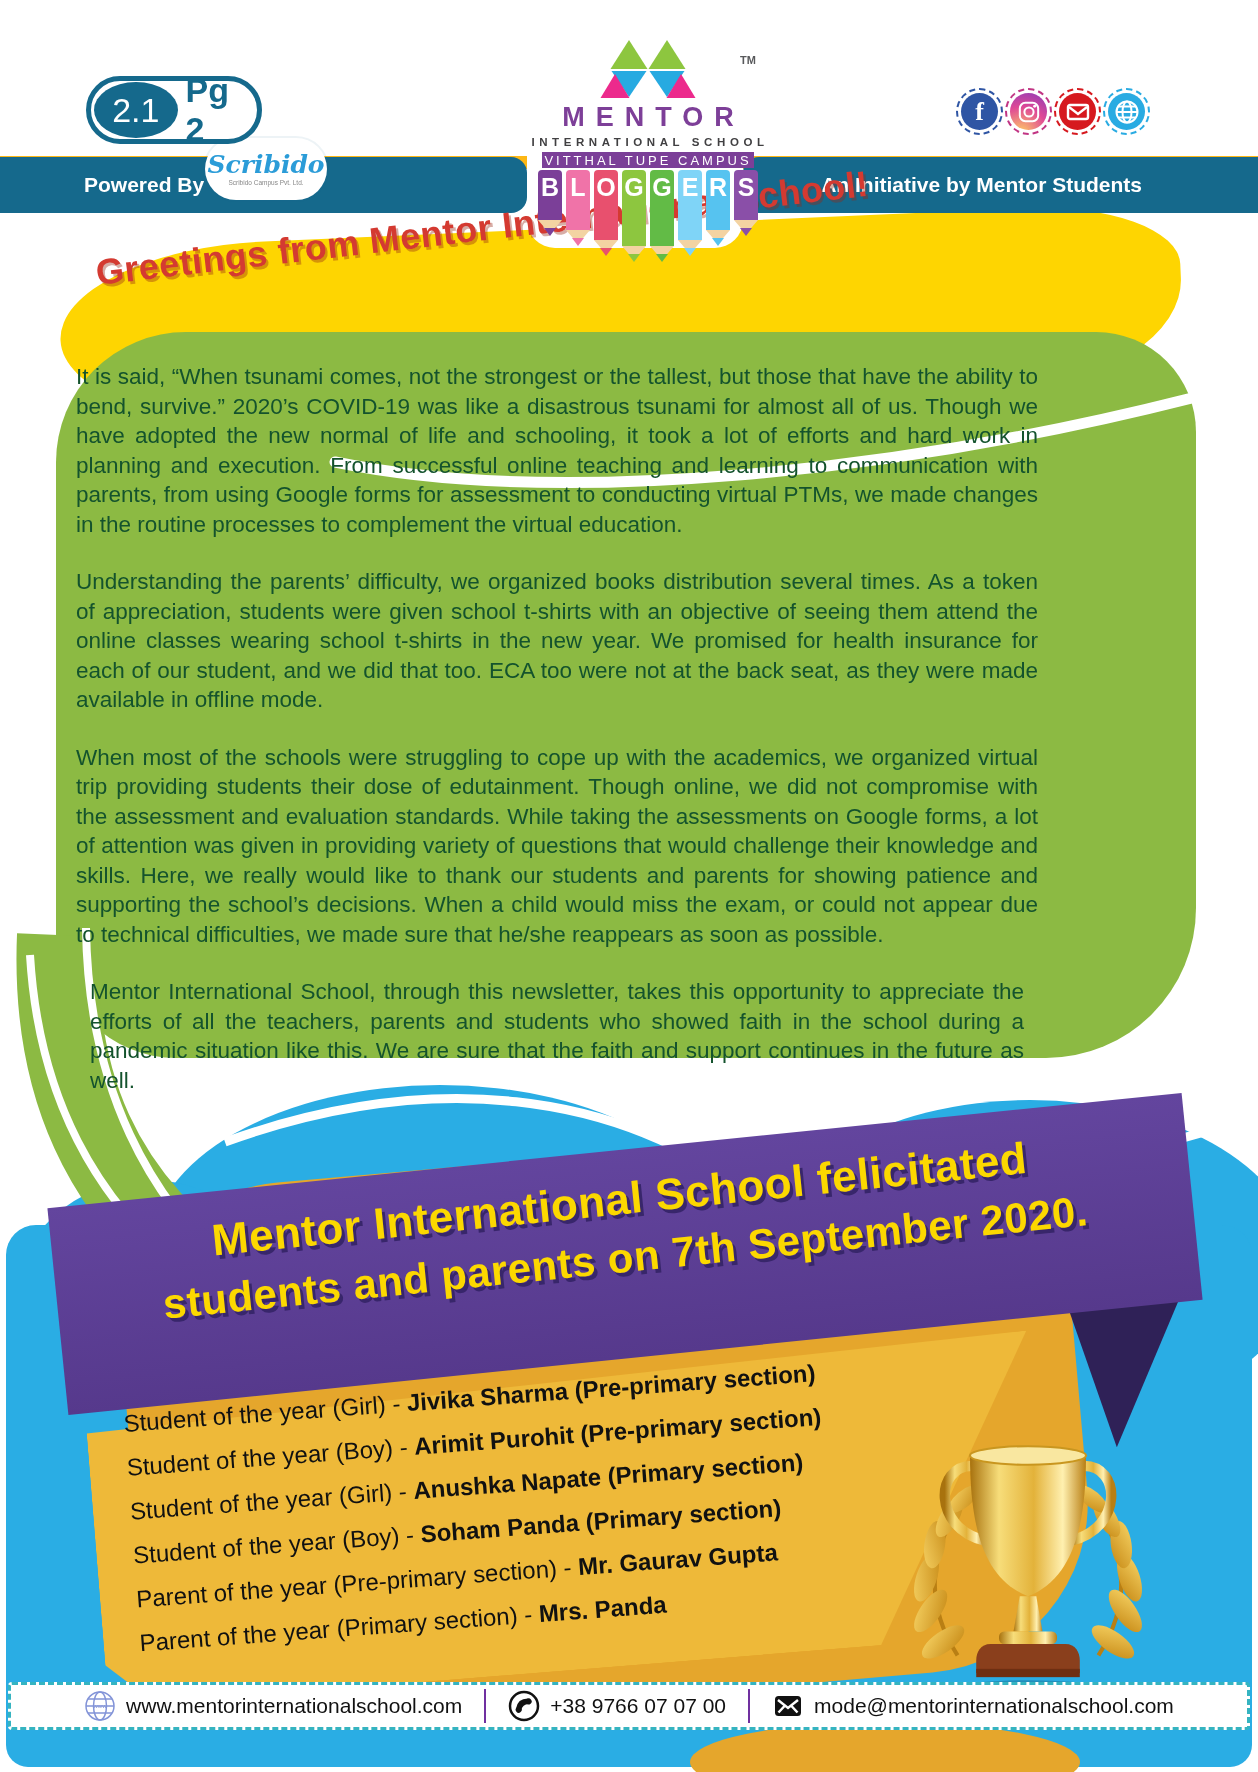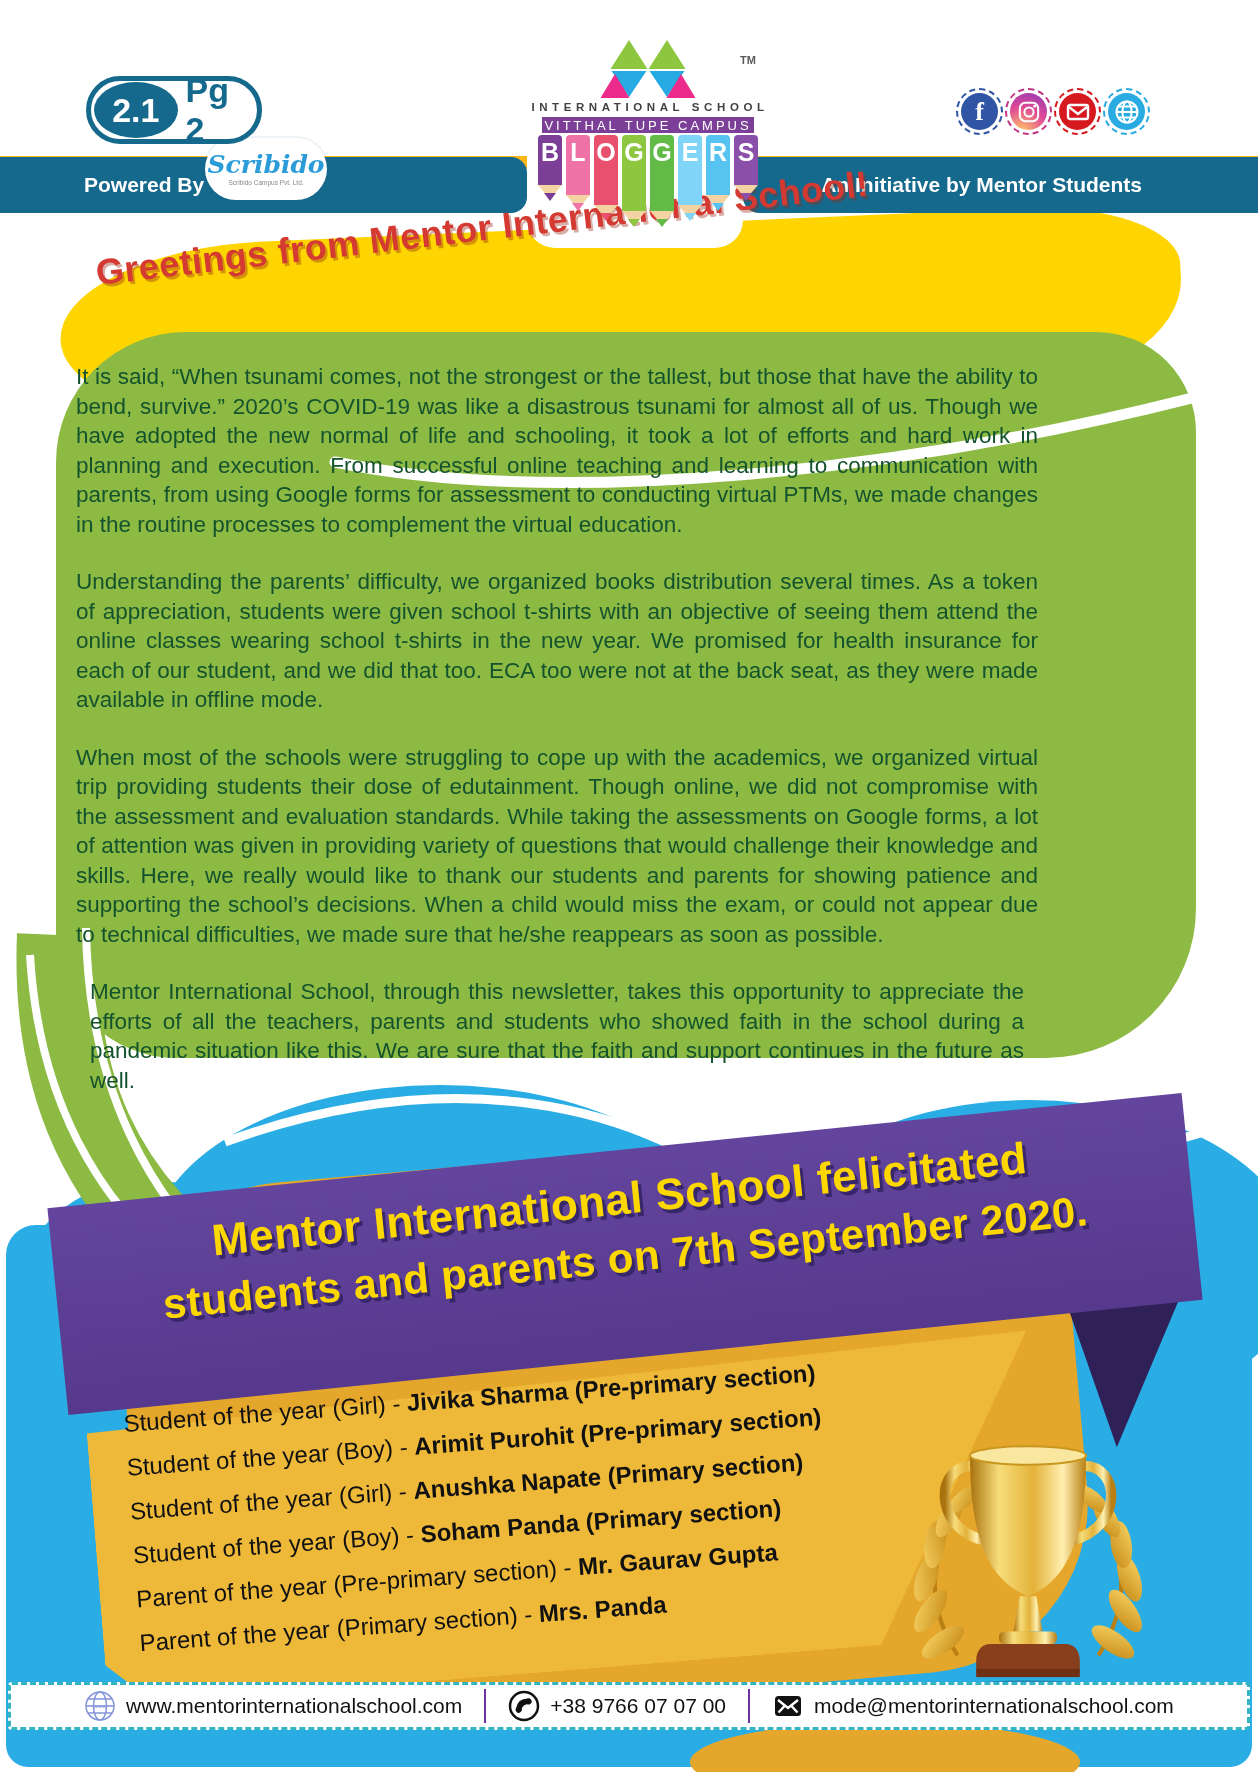--- a/index.html
+++ b/index.html
@@ -4,21 +4,21 @@
 <style>
   *{box-sizing:border-box;margin:0;padding:0}
   html,body{background:#fff}
   body{font-family:"Liberation Sans",sans-serif;width:1258px}
   .page{position:relative;width:1258px;height:1772px;background:#fff;overflow:hidden}
 
   
   .badge{position:absolute;left:86px;top:76px;width:176px;height:68px;border:5px solid #15698c;
          border-radius:40px;display:flex;align-items:center;z-index:11;background:#fff}
   .badge-num{width:84px;height:56px;margin-left:3px;background:#15698c;border-radius:50%;
-         color:#fff;font-weight:bold;font-size:34px;display:flex;align-items:center;justify-content:center}
+         color:#fff;font-weight:normal;font-size:34px;display:flex;align-items:center;justify-content:center}
   .badge-pg{color:#15698c;font-weight:bold;font-size:34px;margin-left:8px}
 
   .logo{position:absolute;left:498px;top:38px;width:300px;text-align:center;z-index:12}
   .logo-tm{position:absolute;right:42px;top:16px;font-size:11px;font-weight:bold;color:#58595b}
   .logo-name{color:#7d3f98;font-weight:bold;font-size:27px;letter-spacing:11px;margin-top:4px;text-indent:11px}
   .logo-sub{color:#414042;font-size:11.5px;font-weight:bold;letter-spacing:4.6px;margin-top:3px;text-indent:4px}
   .campus{width:212px;height:16px;margin:4px auto 0;background:#7b3f98;color:#fff;font-size:13px;
           font-weight:normal;letter-spacing:3px;display:flex;align-items:center;justify-content:center}
   .pencils{display:flex;gap:4px;justify-content:center;margin-top:2px;align-items:flex-start}
   .pencil{width:24px;border-radius:4px 4px 0 0;position:relative;background:var(--c)}
@@ -153,20 +153,21 @@
   <div class="logo">
     <svg width="122" height="60" viewBox="0 0 190 120" style="display:block;margin:0 auto">
       <polygon points="20,62 57,4 94,62" fill="#8dc63f"></polygon>
       <polygon points="96,62 133,4 170,62" fill="#8dc63f"></polygon>
       <polygon points="22,66 92,66 57,118" fill="#27aae1"></polygon>
       <polygon points="98,66 168,66 133,118" fill="#27aae1"></polygon>
       <polygon points="0,120 29,72 58,120" fill="#ec2a8c"></polygon>
       <polygon points="132,120 161,72 190,120" fill="#ec2a8c"></polygon>
     </svg>
     <span class="logo-tm">TM</span>
+    <div class="logo-name">MENTOR</div>
     <div class="logo-sub">INTERNATIONAL SCHOOL</div>
     <div class="campus">VITTHAL TUPE CAMPUS</div>
     <div class="pencils">
       <div class="pencil p1">
           <span>B</span>
         </div>
       <div class="pencil p2">
           <span>L</span>
         </div>
       <div class="pencil p3">

